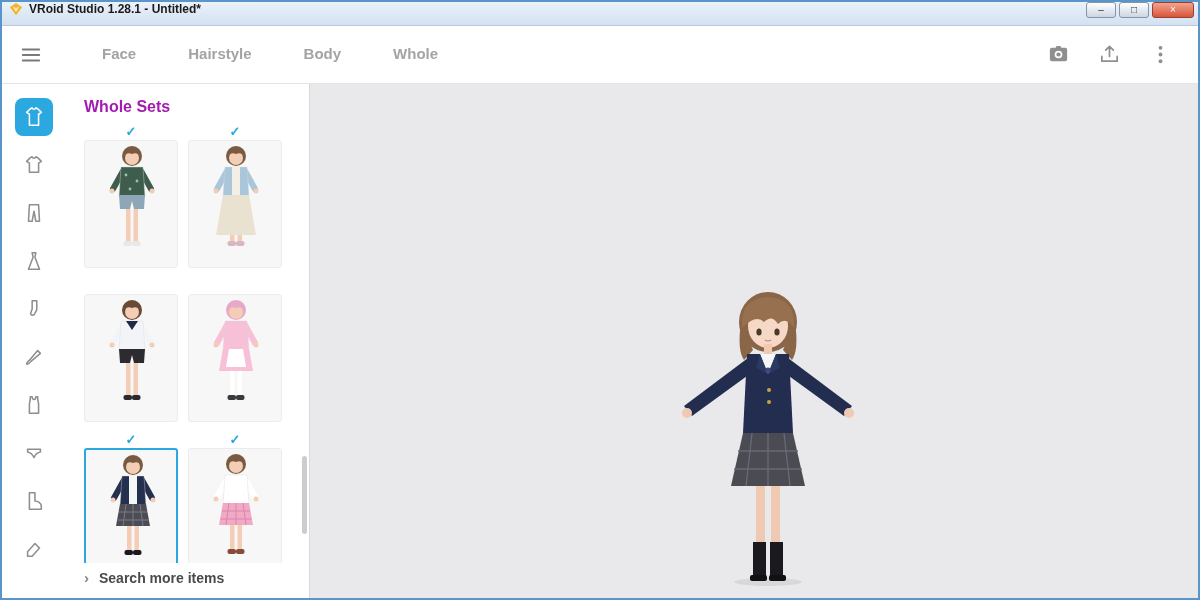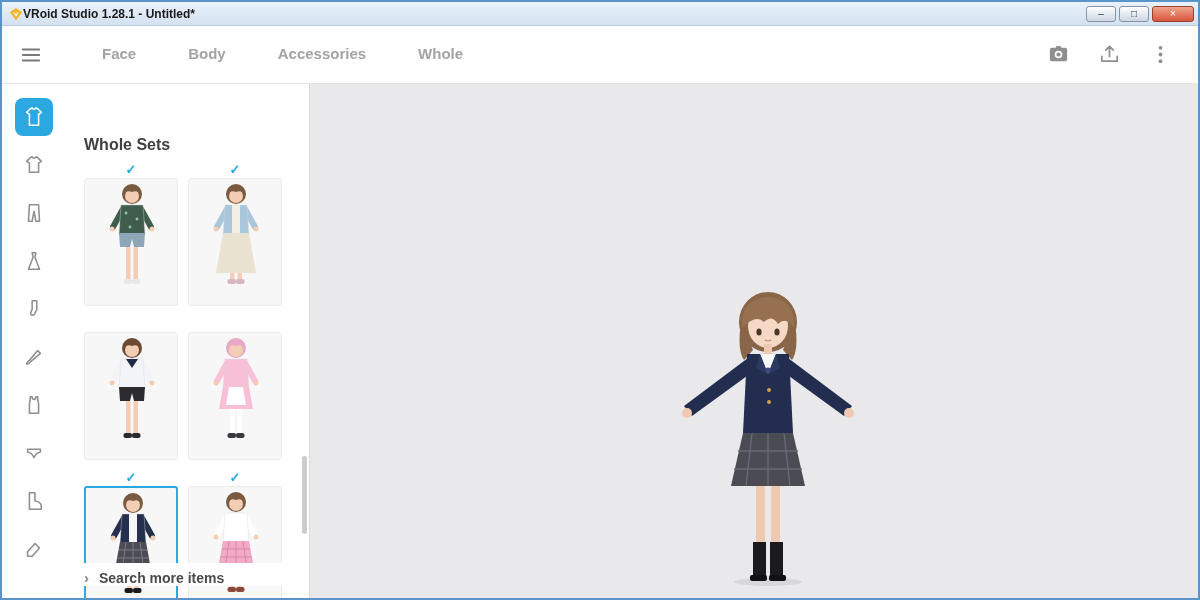--- a/index.html
+++ b/index.html
@@ -1,20 +1,20 @@
 <!DOCTYPE html>
 <html><head>
 <meta charset="utf-8">
 <style>
   * { margin:0; padding:0; box-sizing:border-box; }
   html,body { width:1200px; height:600px; font-family:"Liberation Sans", sans-serif; background:#fff; }
   .window { width:1200px; height:600px; border:2px solid #5a94c8; display:flex; flex-direction:column; background:#fff; }
 
   
-  .titlebar { height:24px; flex:0 0 24px; background:linear-gradient(#eaf2fb,#d3e1f1); border-bottom:1px solid #b9c9dd; display:flex; align-items:center; padding:0 4px 0 7px; gap:0; }
+  .titlebar { height:24px; flex:0 0 24px; background:linear-gradient(#eaf2fb,#d3e1f1); border-bottom:1px solid #b9c9dd; display:flex; align-items:flex-start; padding:0 4px 0 7px; gap:6px; }
   .titlebar .title { font-size:12px; color:#1a1a1a; font-weight:bold; }
   .controls { margin-left:auto; display:flex; gap:3px; }
   .ctrl { width:30px; height:16px; border:1px solid #8694a8; border-radius:3px; background:linear-gradient(#ffffff,#ccd6e3); font-size:10px; line-height:13px; text-align:center; color:#333; cursor:pointer; }
   .ctrl.close { width:42px; background:linear-gradient(#f2a48c,#d9543c); color:#fff; border-color:#9a4030; }
 
   
   .toolbar { height:58px; flex:0 0 58px; background:#fff; border-bottom:1px solid #e4e4e4; display:flex; align-items:center; padding:8px 18px; }
   .hamburger { color:#7a7a7a; margin-right:34px; cursor:pointer; display:flex; }
   .tabs { display:flex; height:100%; }
   .tab { display:flex; align-items:center; height:100%; padding:0 26px; border-bottom:3px solid transparent; color:#a3a3a3; font-weight:600; font-size:15px; cursor:pointer; }
@@ -23,21 +23,21 @@
   .action { cursor:pointer; display:flex; }
 
   
   .content { flex:1; display:flex; min-height:0; }
 
   .rail { width:64px; flex:0 0 64px; background:#fff; display:flex; flex-direction:column; align-items:center; padding-top:14px; gap:10px; }
   .rail-item { width:38px; height:38px; border-radius:8px; display:flex; align-items:center; justify-content:center; cursor:pointer; color:#8f8f8f; }
   .rail-item.active { background:#2ba8e0; color:#fff; }
 
   .panel { width:244px; flex:0 0 244px; background:#fff; border-right:1px solid #d9d9d9; position:relative; padding:14px 0 0 18px; overflow:hidden; }
-  .panel-title { font-size:16px; font-weight:bold; color:#404040; margin-bottom:8px;margin-top:38px; }
+  .panel-title { font-size:16px; font-weight:bold; color:#a21caf; margin-bottom:8px; }
   .grid { display:grid; grid-template-columns:94px 94px; column-gap:10px; row-gap:10px; }
   .cell { display:flex; flex-direction:column; }
   .check { height:16px; text-align:center; color:#2ba8e0; font-weight:bold; font-size:13px; line-height:16px; }
   .thumb { width:94px; height:128px; background:#f7f7f8; border:1px solid #ececec; border-radius:3px; overflow:hidden; cursor:pointer; }
   .thumb.selected { border:2px solid #2ba8e0; }
   .panel-footer { position:absolute; bottom:12px; left:18px; right:8px; background:#fff; display:flex; align-items:center; gap:10px; padding-top:6px; cursor:pointer; }
   .panel-footer .chev { color:#8a8a8a; font-size:15px; font-weight:bold; }
   .panel-footer .lbl { color:#4a4a4a; font-size:14px; font-weight:bold; }
   .scroll-thumb { position:absolute; right:2px; top:372px; width:5px; height:78px; background:#cdcdcd; border-radius:3px; cursor:pointer; }
 
@@ -65,22 +65,22 @@
   </div>
 
   <div class="toolbar">
     <span class="hamburger">
       <svg viewBox="0 0 24 24" width="22" height="22" fill="none" stroke="currentColor" stroke-width="2" stroke-linecap="round">
           <path d="M3 6 H21 M3 12 H21 M3 18 H21"></path>
         </svg>
     </span>
     <div class="tabs">
         <div class="tab">Face</div>
+        <div class="tab">Hairstyle</div>
         <div class="tab">Body</div>
-        <div class="tab">Accessories</div>
         <div class="tab">Whole</div>
       </div>
     <div class="actions">
         <span class="action">
           <svg viewBox="0 0 24 24" width="23" height="23">
             <path d="M9 5 L10 3 H14 L15 5 H19 A2 2 0 0 1 21 7 V17 A2 2 0 0 1 19 19 H5 A2 2 0 0 1 3 17 V7 A2 2 0 0 1 5 5 Z" fill="#8f8f8f"></path>
             <circle cx="12" cy="12" r="4" fill="#fff"></circle>
             <circle cx="12" cy="12" r="2.2" fill="#8f8f8f"></circle>
           </svg>
         </span>

